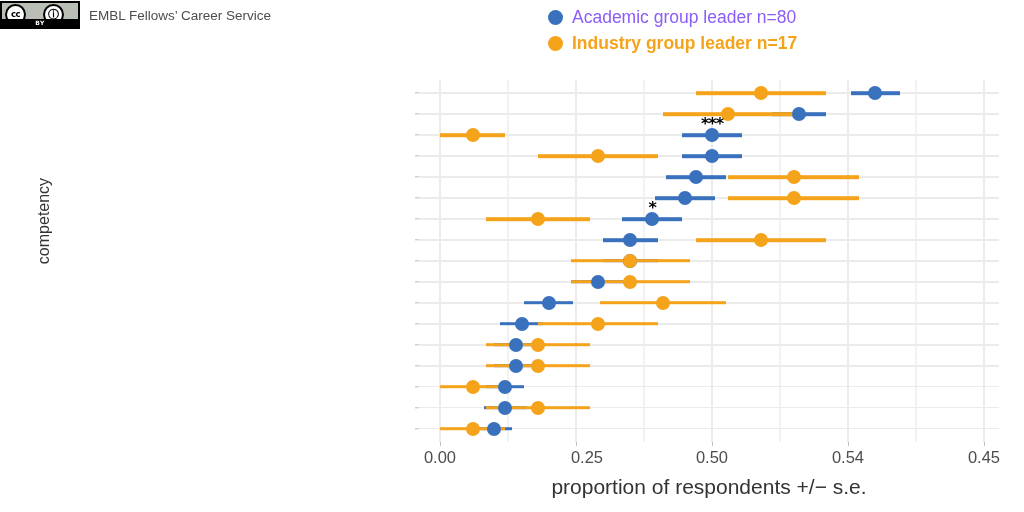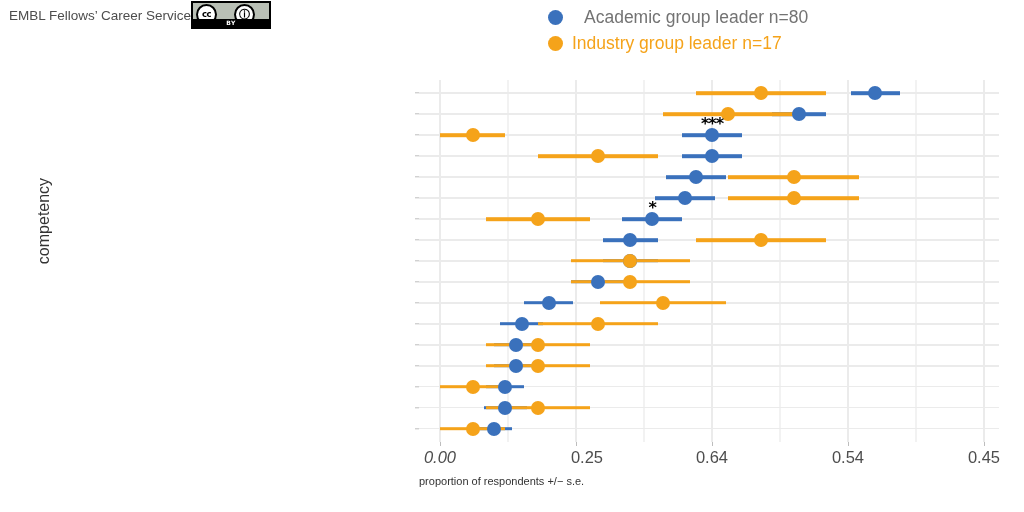--- a/index.html
+++ b/index.html
@@ -184,46 +184,46 @@
     left: 419px;
     top: 442px;
     width: 580px;
     height: 60px;
   }
   #x-axis-title {
     position: absolute;
     top: 33px;
     left: 0;
     width: 580px;
-    text-align: left;
-    font-size: 11px;
+    text-align: center;
+    font-size: 21px;
     color: #333;
     white-space: nowrap;
   }
 </style>
 </head>
 <body>
 
 <div id="attribution">
-  <div id="attrib-text">EMBL Fellows’ Career Service</div>
   <div id="cc-logo">
     <div class="cc-badge" id="cc-badge-cc">cc</div>
     <div class="cc-badge" id="cc-badge-by">ⓘ</div>
     <div id="cc-bar">BY</div>
   </div>
+  <div id="attrib-text">EMBL Fellows’ Career Service</div>
 </div>
 
 <div id="legend">
     <div class="legend-row">
       <span class="legend-dot" style="background: rgb(58, 113, 188);"></span>
-      <span class="legend-label" style="color: #737373; margin-left: 12px;">Academic group leader n=80</span>
+      <span class="legend-label" style="color: #8b5cf6;">Academic group leader n=80</span>
     </div>
     <div class="legend-row">
       <span class="legend-dot" style="background: rgb(245, 163, 26);"></span>
-      <span class="legend-label" style="color: rgb(245, 163, 26);">Industry group leader n=17</span>
+      <span class="legend-label" style="color: rgb(245, 163, 26); font-weight: bold;">Industry group leader n=17</span>
     </div>
   </div>
 
 <div id="plot-wrap">
   <div id="y-axis-title">competency</div>
   <div id="panel">
       <div class="gridline-minor" style="left: 88.4px;"></div>
       <div class="gridline-minor" style="left: 224.4px;"></div>
       <div class="gridline-minor" style="left: 360.4px;"></div>
       <div class="gridline-minor" style="left: 496.4px;"></div>
@@ -333,23 +333,23 @@
       <div class="point" style="left: 118.92px; top: 285.823px; background: rgb(245, 163, 26);"></div>
       <div class="point" style="left: 53.64px; top: 306.808px; background: rgb(245, 163, 26);"></div>
       <div class="point" style="left: 118.92px; top: 327.794px; background: rgb(245, 163, 26);"></div>
       <div class="point" style="left: 53.64px; top: 348.779px; background: rgb(245, 163, 26);"></div>
       <div class="sig-star" style="left: 293px; top: 51.982px;">***</div>
       <div class="sig-star" style="left: 233.16px; top: 135.924px;">*</div>
     </div>
   <div id="x-axis">
     <div id="x-axis-title">proportion of respondents +/− s.e.</div>
   <div class="x-tick" style="left: 21px;"></div>
-      <div class="x-tick-label" style="left: 21px; font-style: italic;">0.00</div>
+      <div class="x-tick-label" style="left: 21px;">0.00</div>
       <div class="x-tick" style="left: 157px;"></div>
       <div class="x-tick-label" style="left: 168px;">0.25</div>
       <div class="x-tick" style="left: 293px;"></div>
-      <div class="x-tick-label" style="left: 293px;">0.64</div>
+      <div class="x-tick-label" style="left: 293px;">0.50</div>
       <div class="x-tick" style="left: 429px;"></div>
       <div class="x-tick-label" style="left: 429px;">0.54</div>
       <div class="x-tick" style="left: 565px;"></div>
       <div class="x-tick-label" style="left: 565px;">0.45</div>
     </div>
 </div>
 
 </body></html>

